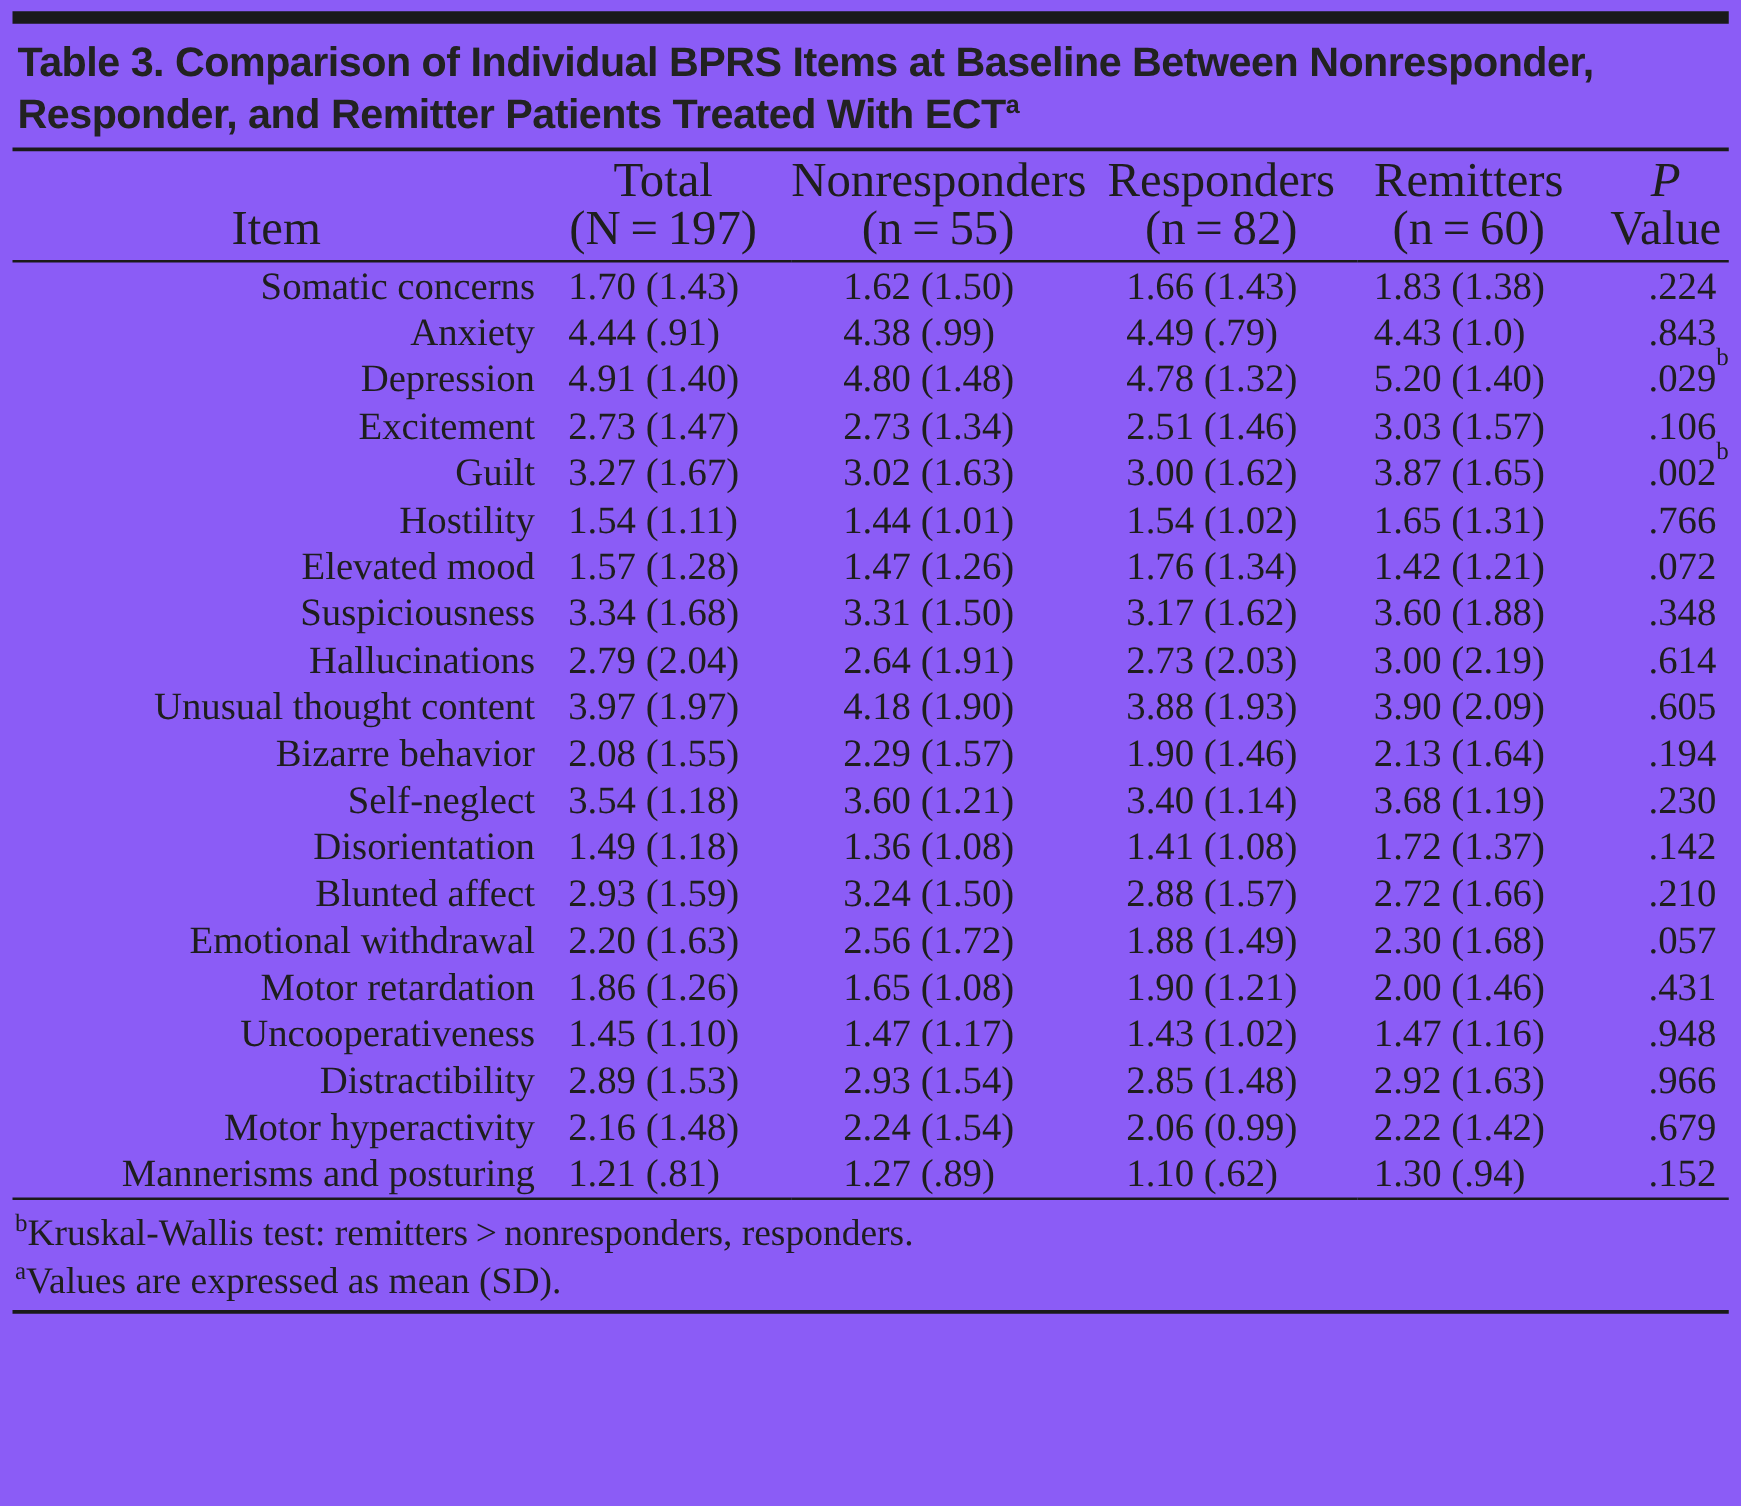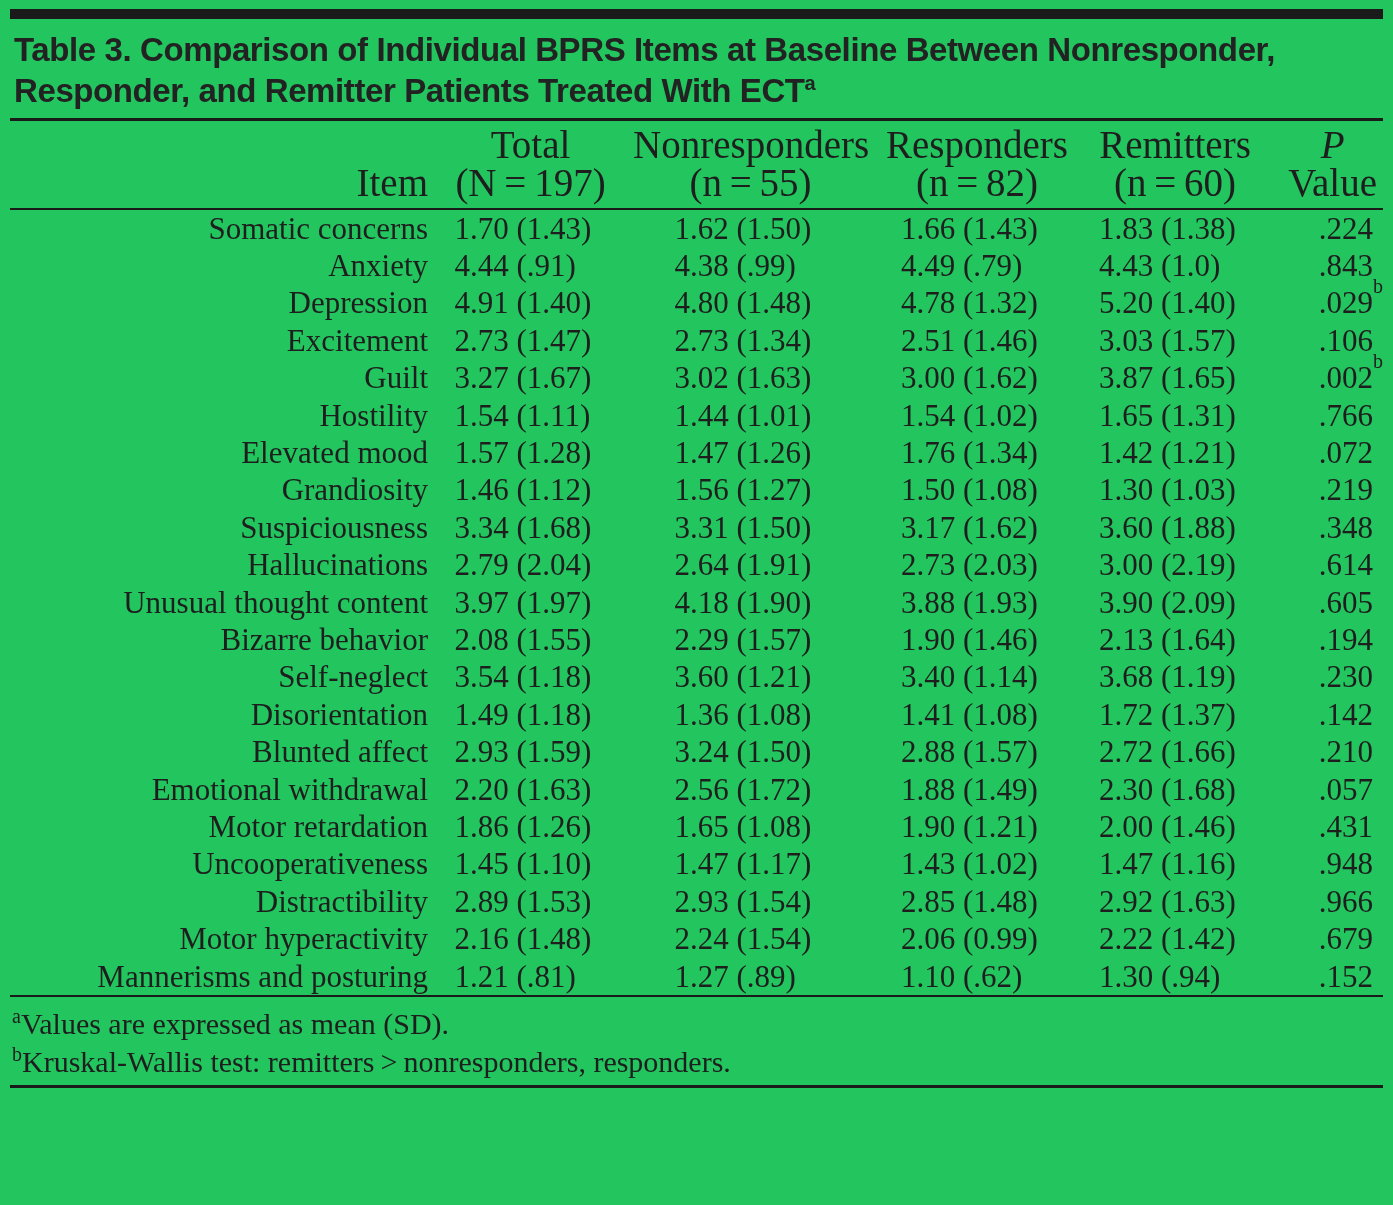--- a/index.html
+++ b/index.html
@@ -1,21 +1,21 @@
 <!DOCTYPE html>
 <html><head>
 <meta charset="utf-8">
 <style>
   html,body{margin:0;padding:0;background:#ffffff;}
   .sheet{
     position:relative;
     width:1393px;height:1205px;
     box-sizing:border-box;
     padding:9px 10px 0 10px;
-    background:#22c55e;
+    background:#8b5cf6;
     color:#1e1e1e;
     font-family:"Liberation Serif", serif;
     overflow:hidden;
   }
   .topbar{height:10px;background:#1a1a1a;}
   .title{
     margin:10px 4px 7px 4px;
     font-family:"Liberation Sans", sans-serif;
     font-weight:bold;
     font-size:33px;
@@ -34,21 +34,21 @@
     border-bottom:2.5px solid #1a1a1a;
   }
   thead th{
     font-weight:normal;
     font-size:39px;
     line-height:38px;
     vertical-align:bottom;
     padding:5px 0 6px 0;
     border-bottom:2.5px solid #1a1a1a;
   }
-  th.item-col{text-align:right;padding-left:4px;}
+  th.item-col{text-align:center;padding-left:4px;}
   th.num-col{text-align:center;}
   th.p-col{text-align:right;padding-right:6px;}
   th.p-col .hdr{display:inline-block;text-align:center;}
   .it{font-style:italic;}
   tbody td{
     height:37.4px;
     font-size:31px;
     vertical-align:middle;
     padding:0;
   }
@@ -166,28 +166,20 @@
   </tr>
         <tr>
     <td class="item-col">Elevated mood</td>
     <td class="num-col"><span class="val">1.57 (1.28)</span></td>
     <td class="num-col"><span class="val">1.47 (1.26)</span></td>
     <td class="num-col"><span class="val">1.76 (1.34)</span></td>
     <td class="num-col"><span class="val">1.42 (1.21)</span></td>
     <td class="p-col"><span class="pv">.072</span></td>
   </tr>
         <tr>
-    <td class="item-col">Grandiosity</td>
-    <td class="num-col"><span class="val">1.46 (1.12)</span></td>
-    <td class="num-col"><span class="val">1.56 (1.27)</span></td>
-    <td class="num-col"><span class="val">1.50 (1.08)</span></td>
-    <td class="num-col"><span class="val">1.30 (1.03)</span></td>
-    <td class="p-col"><span class="pv">.219</span></td>
-  </tr>
-        <tr>
     <td class="item-col">Suspiciousness</td>
     <td class="num-col"><span class="val">3.34 (1.68)</span></td>
     <td class="num-col"><span class="val">3.31 (1.50)</span></td>
     <td class="num-col"><span class="val">3.17 (1.62)</span></td>
     <td class="num-col"><span class="val">3.60 (1.88)</span></td>
     <td class="p-col"><span class="pv">.348</span></td>
   </tr>
         <tr>
     <td class="item-col">Hallucinations</td>
     <td class="num-col"><span class="val">2.79 (2.04)</span></td>
@@ -281,19 +273,19 @@
     <td class="num-col"><span class="val">1.21 (.81)</span></td>
     <td class="num-col"><span class="val">1.27 (.89)</span></td>
     <td class="num-col"><span class="val">1.10 (.62)</span></td>
     <td class="num-col"><span class="val">1.30 (.94)</span></td>
     <td class="p-col"><span class="pv">.152</span></td>
   </tr>
       </tbody>
   </table>
 
   <div class="footnotes">
+    <div class="fn"><sup>b</sup><span>Kruskal-Wallis test: remitters &gt; nonresponders, responders.</span></div>
     <div class="fn"><sup>a</sup><span>Values are expressed as mean (SD).</span></div>
-    <div class="fn"><sup>b</sup><span>Kruskal-Wallis test: remitters &gt; nonresponders, responders.</span></div>
   </div>
 
   <div class="final-rule rule"></div>
 
 </div>
 
 </body></html>

